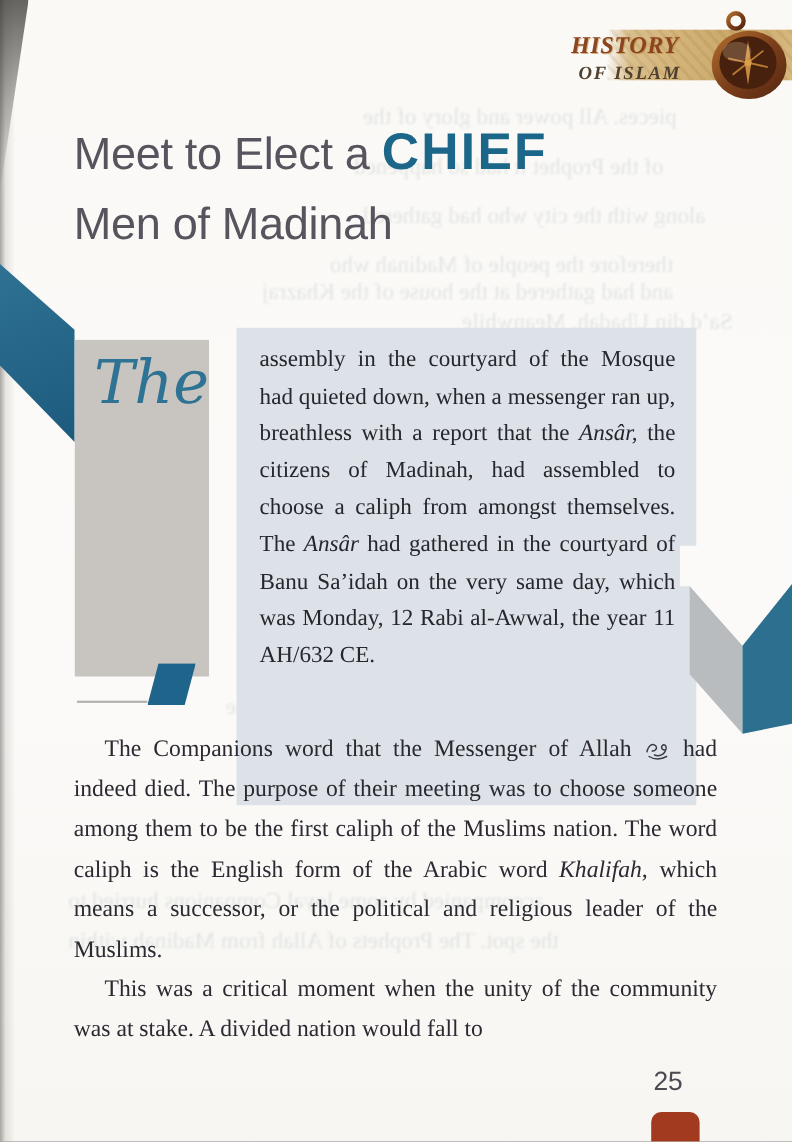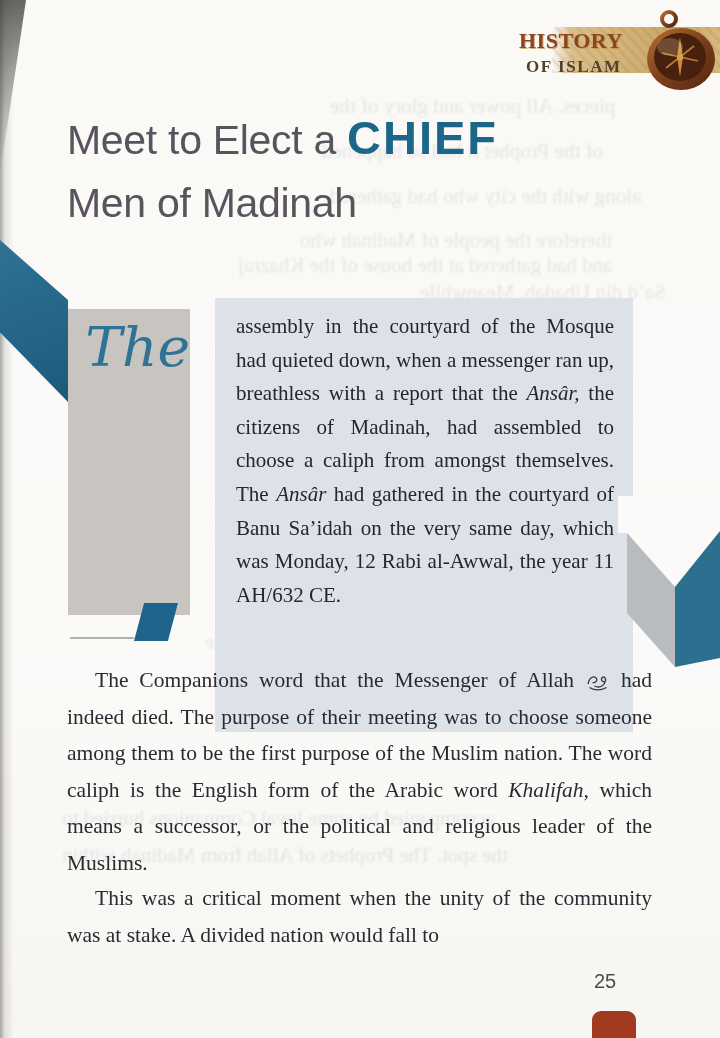--- a/index.html
+++ b/index.html
@@ -23,21 +23,21 @@
   .bleed-line:nth-child(6){left:420px;top:280px;}
   .bleed-line:nth-child(7){left:536px;top:619px;font-size:19px;}
   .bleed-line:nth-child(8){left:205px;top:630px;}
   .bleed-line:nth-child(9){left:62px;top:806px;}
   .bleed-line:nth-child(10){left:62px;top:843px;}
   
   .banner-strip{position:absolute;left:552px;top:27px;width:168px;height:46px;
         background:
           repeating-linear-gradient(48deg,rgba(122,86,38,.10) 0 3px,rgba(0,0,0,0) 3px 8px),
           linear-gradient(90deg,rgba(212,181,122,0) 0,rgba(212,181,122,.85) 12%,#d4b479 38%,#c9a76a 72%,#d7b87e 100%);}
-  .logo{position:absolute;left:519px;top:30px;line-height:1;text-align:left;}
+  .logo{position:absolute;left:519px;top:30px;line-height:1;text-align:left;font-style:italic;}
   .logo-l1{font-family:"Liberation Serif",serif;font-weight:bold;font-size:22px;
         color:#8c4421;letter-spacing:.5px;text-shadow:1px 1px 0 rgba(187,143,62,.65);}
   .logo-l2{font-family:"Liberation Serif",serif;font-weight:bold;font-size:17px;
         color:#4f4030;letter-spacing:1.6px;margin:6px 0 0 7px;}
   .compass{position:absolute;left:636px;top:6px;}
   
   .title{position:absolute;left:67px;top:106px;margin:0;font-weight:normal;
         font-family:"Liberation Sans",sans-serif;color:#58545e;}
   .title-line{font-size:41px;line-height:63px;letter-spacing:-.3px;}
   .chief{font-size:47px;font-weight:bold;color:#1c6689;letter-spacing:2px;}
@@ -60,21 +60,21 @@
   .chevron{position:absolute;left:618px;top:496px;}
   
   .body-text{position:absolute;left:67px;width:585px;margin:0;font-size:21.5px;
         line-height:36.5px;text-align:justify;text-indent:28px;color:#2b2a32;}
   .p1{top:662px;}
   .p2{top:880px;}
   .it{font-style:italic;}
   .pbuh{display:inline-block;vertical-align:-4px;margin:0 1px;}
   
   .page-number{position:absolute;left:594px;top:970px;font-family:"Liberation Sans",sans-serif;
-        font-size:20px;color:#4c4a50;}
+        font-size:24px;color:#4c4a50;}
   .red-tab{position:absolute;left:592px;top:1011px;width:44px;height:27px;
         background:#a23a20;border-radius:9px 9px 0 0;}
 </style>
 </head>
 <body>
 
 <div class="page">
 
   <div class="bleed">
       <div class="bleed-line">pieces. All power and glory of the</div>
@@ -130,19 +130,19 @@
   </div>
 
   <svg class="chevron" width="102" height="200" viewBox="618 496 102 200">
     <polygon points="618,496 720,496 720,532 675,587 627,533 618,533" fill="#fbfaf8"></polygon>
     <polygon points="627,533 675,587 675,667 627,613" fill="#b9bcbf"></polygon>
     <polygon points="675,587 720,531 720,658 675,667" fill="#2d6f8f"></polygon>
   </svg>
 
   <p class="body-text p1"><span>The Companions word that the Messenger of Allah </span><svg class="pbuh" width="23" height="19" viewBox="0 0 23 19">
     <path d="M2 12 C3.5 5,7.5 3.5,10 6 C12 8,9.5 11.5,6.5 10.5 M8.5 14 C13 16.5,18.5 14,19.5 8.5 C20 5.5,17.5 4,16 6 C14.5 8,16.5 10.5,19.5 9.5 M3.5 15.5 C8.5 18.5,15 18.5,20.5 15.5" stroke="#3a3a44" fill="none" stroke-width="1.3"></path>
-  </svg><span> had indeed died. The purpose of their meeting was to choose someone among them to be the first purpose of the Muslim nation. The word caliph is the English form of the Arabic word </span><span class="it">Khalifah</span><span>, which means a successor, or the political and religious leader of the Muslims.</span></p>
+  </svg><span> had indeed died. The purpose of their meeting was to choose someone among them to be the first caliph of the Muslims nation. The word caliph is the English form of the Arabic word </span><span class="it">Khalifah</span><span>, which means a successor, or the political and religious leader of the Muslims.</span></p>
   <p class="body-text p2"><span>This was a critical moment when the unity of the community was at stake. A divided nation would fall to</span></p>
 
   <div class="page-number">25</div>
   <div class="red-tab"></div>
 
 </div>
 
 </body></html>

